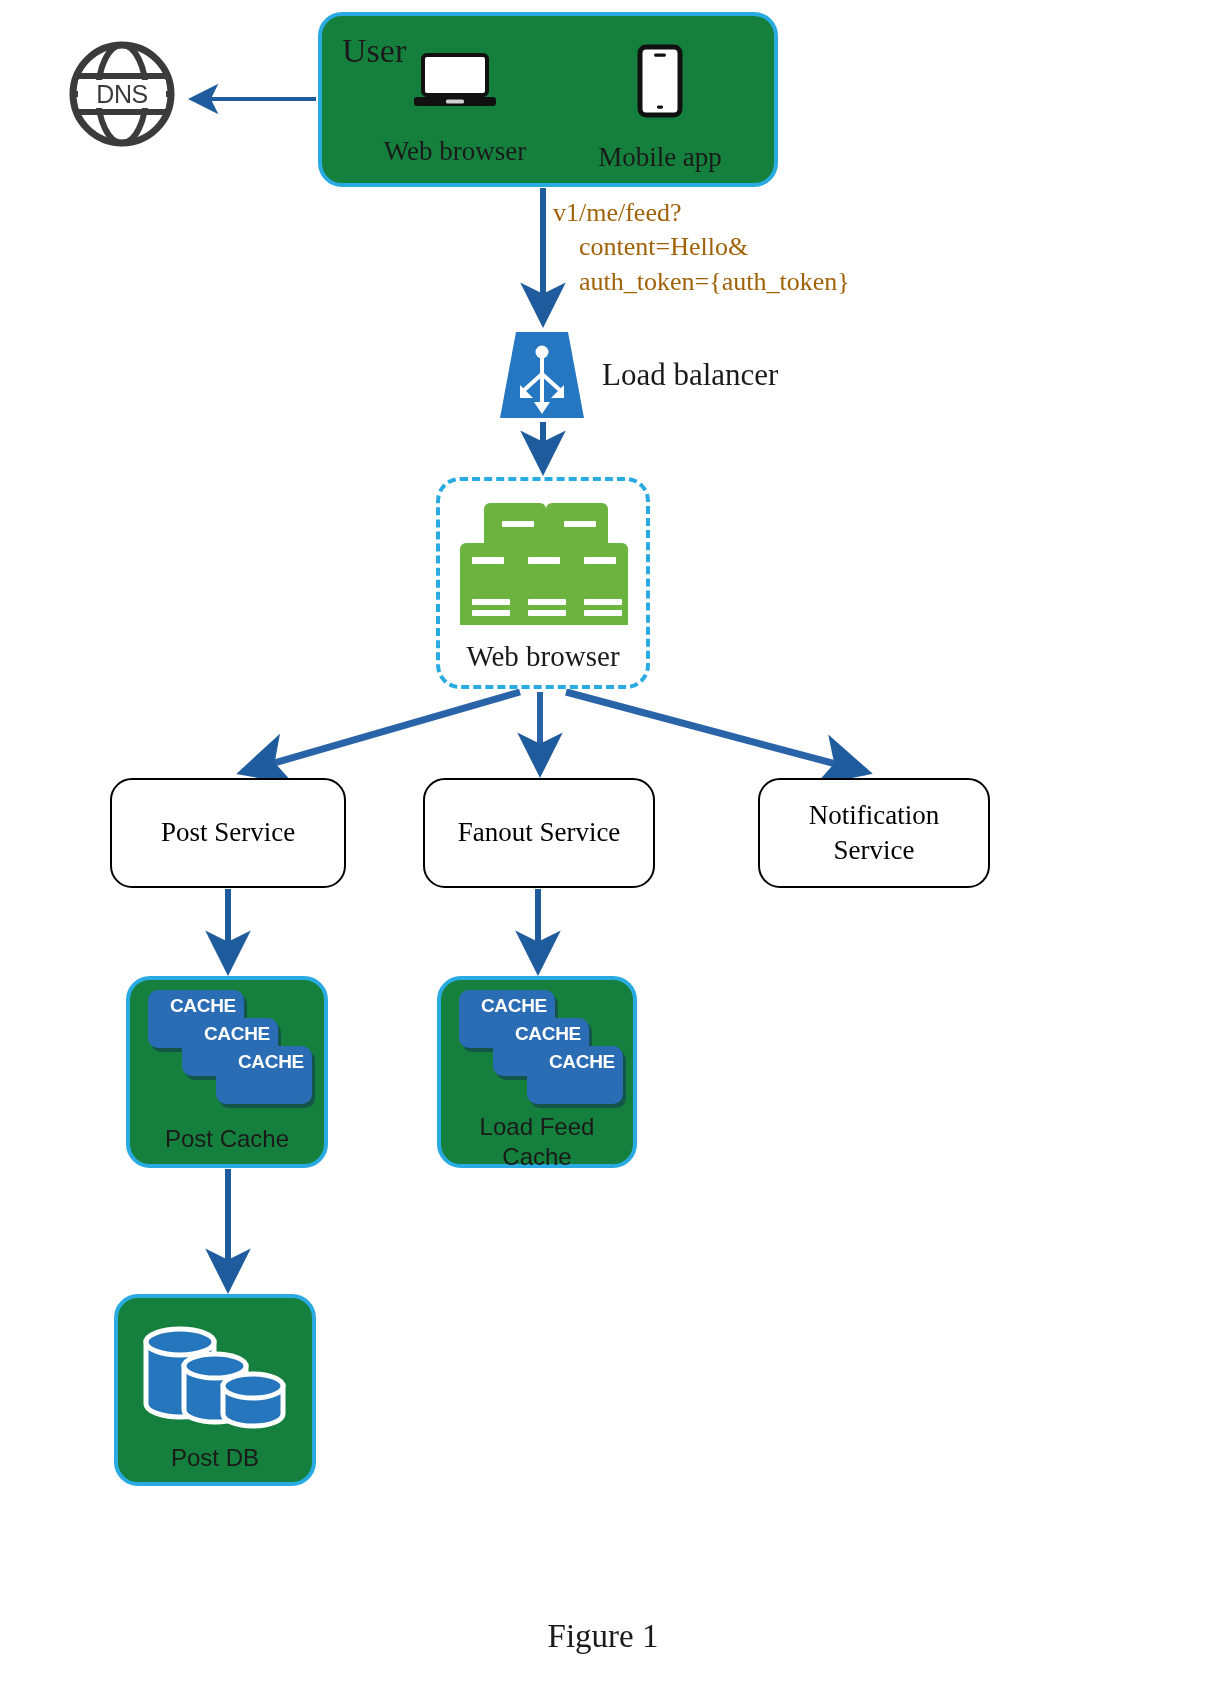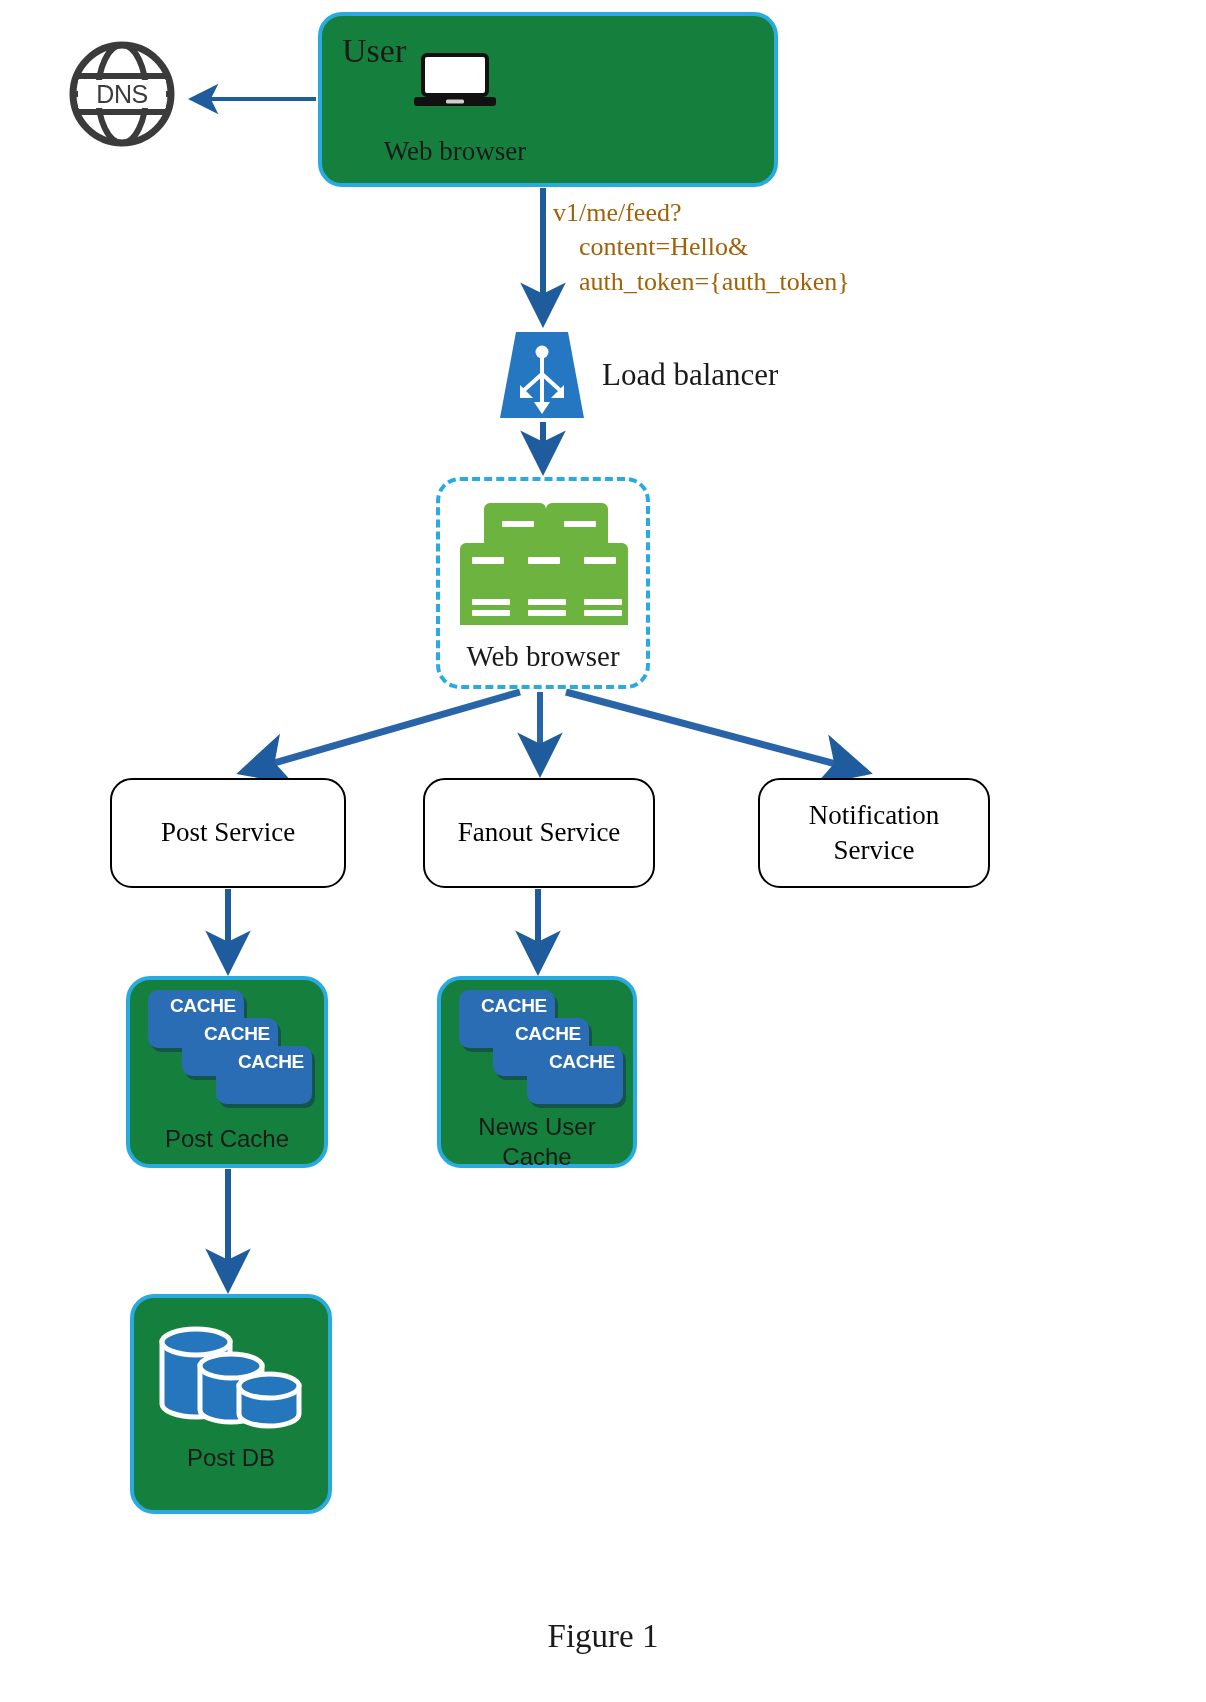--- a/index.html
+++ b/index.html
@@ -138,21 +138,21 @@
     right: 8px;
     top: 5px;
     font-family: "Liberation Sans", sans-serif;
     font-weight: bold;
     font-size: 19px;
     color: #ffffff;
     letter-spacing: -0.3px;
   }
 
   
-  #post-db-box { left: 130px; top: 1294px; width: 202px; height: 220px; padding-left: 25px; }
+  #post-db-box { left: 114px; top: 1294px; width: 202px; height: 192px; padding-left: 25px; }
   #post-db-caption {
     position: absolute; left: 0; width: 100%;
     text-align: center; font-size: 24px; color: #1a1a1a;
   }
 
   
   #figure-caption {
     left: 0; top: 1618px; width: 1206px;
     text-align: center;
     font-size: 33px;
@@ -218,20 +218,28 @@
 
   <div class="abs device-col" style="left:370px; top:52px; width:170px;">
     <svg width="86" height="60" viewBox="0 0 86 60">
       <rect x="11" y="3" width="64" height="40" rx="4" ry="4" fill="#ffffff" stroke="#111111" stroke-width="4"></rect>
       <rect x="2" y="45" width="82" height="9" rx="3" ry="3" fill="#111111"></rect>
       <rect x="34" y="47.5" width="18" height="4" rx="1.5" ry="1.5" fill="#cfcfcf"></rect>
     </svg>
     <div class="device-caption sans-label">Web browser</div>
   </div>
 
+  <div class="abs device-col" style="left:575px; top:44px; width:170px;">
+    <svg width="46" height="74" viewBox="0 0 46 74">
+      <rect x="3" y="3" width="40" height="68" rx="6" ry="6" fill="#ffffff" stroke="#111111" stroke-width="5"></rect>
+      <rect x="17" y="9.5" width="12" height="3.2" rx="1.6" ry="1.6" fill="#111111"></rect>
+      <rect x="20" y="61.5" width="6" height="3.2" rx="1.4" ry="1.4" fill="#111111"></rect>
+    </svg>
+    <div class="device-caption sans-label">Mobile app</div>
+  </div>
 
   <div class="abs sans-label" id="api-text"><span>v1/me/feed?</span><br><span style="padding-left:26px; display:inline-block;">content=Hello&amp;</span><br><span style="padding-left:26px; display:inline-block;">auth_token={auth_token}</span></div>
 
   <div class="abs" id="lb-icon">
     <svg width="96" height="92" viewBox="0 0 96 92">
       <path d="M22,2 L74,2 L90,88 L6,88 Z" fill="#2577C1"></path>
       <g fill="#ffffff" stroke="#ffffff" stroke-width="4" stroke-linecap="round">
         <circle cx="48" cy="22" r="6.5" stroke="none"></circle>
         <line x1="48" y1="28" x2="48" y2="76"></line>
         <line x1="48" y1="44" x2="28" y2="62"></line>
@@ -311,21 +319,21 @@
       <div class="cache-card" style="left:0px;  top:0px;">
         <span>CACHE</span>
       </div>
       <div class="cache-card" style="left:34px; top:28px;">
         <span>CACHE</span>
       </div>
       <div class="cache-card" style="left:68px; top:56px;">
         <span>CACHE</span>
       </div>
     </div>
-    <div class="cache-caption" style="top:132px;"><span>News User</span><br><span>Cache</span></div>
+    <div class="cache-caption" style="top:132px;"><span>Load Feed</span><br><span>Cache</span></div>
   </div>
 
   <div class="abs cyan-box" id="post-db-box">
     <div style="position:absolute; left:22px; top:20px;">
       <svg width="152" height="116" viewBox="0 0 152 116">
 
         <g>
           <path d="M6,24 v62 a34,13 0 0 0 68,0 v-62 z" fill="#2576BC" stroke="#ffffff" stroke-width="5"></path>
           <ellipse cx="40" cy="24" rx="34" ry="13" fill="#2576BC" stroke="#ffffff" stroke-width="5"></ellipse>
         </g>

